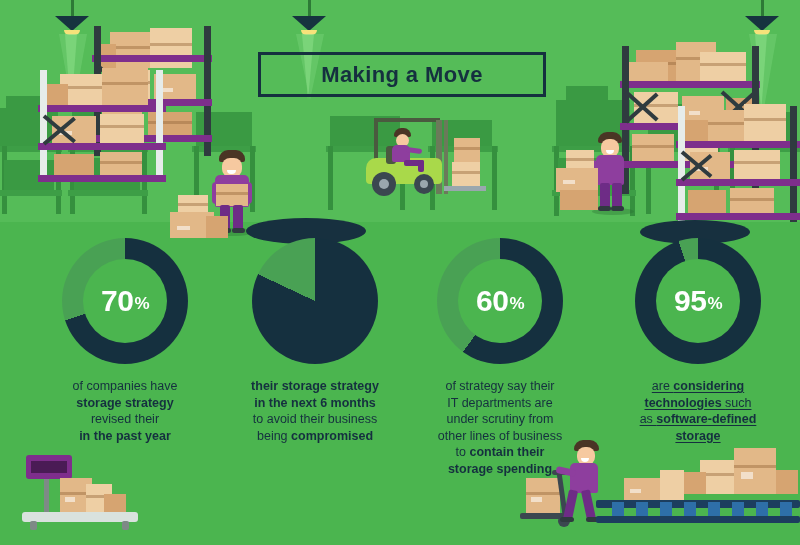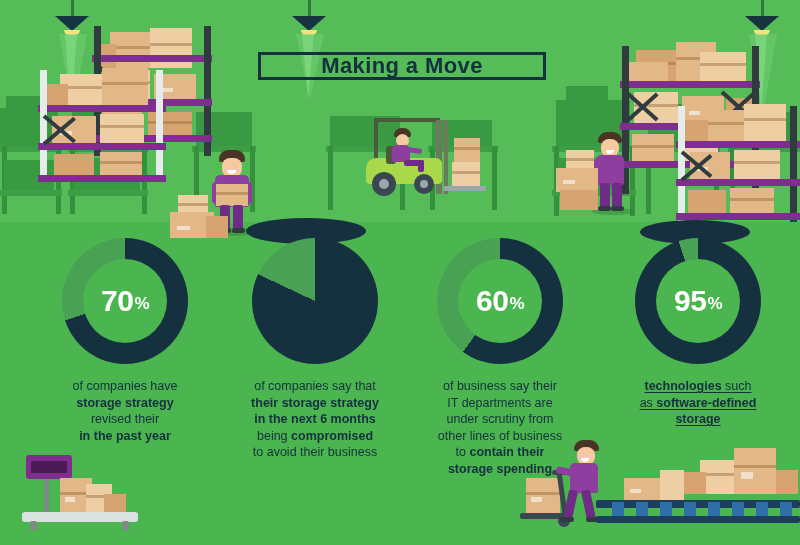--- a/index.html
+++ b/index.html
@@ -87,21 +87,21 @@
   
   .conv-base{position:absolute;background:#1C3E5E;border-radius:2px;}
   .conv-seg{position:absolute;background:#2E6FA8;}
 
   
   .ht-bar{position:absolute;background:#3B4750;}
   .ht-wheel{position:absolute;background:#3B4750;border-radius:50%;}
 
   
   #title-box{
-    position:absolute;left:258px;top:52px;width:288px;height:28px;
+    position:absolute;left:258px;top:52px;width:288px;height:45px;
     border:3px solid #15303F;
     box-sizing:border-box;
     display:flex;align-items:center;justify-content:center;
   }
   #title-box .title-text{
     color:#15303F;
     font-size:22px;
     font-weight:bold;
     letter-spacing:.4px;
   }
@@ -494,52 +494,52 @@
       <div><span>revised their</span></div>
       <div><span class="b">in the past year</span></div>
     </div>
   </div>
 
   <div class="stat" style="left:215px;top:238px;">
     <div class="donut-wrap">
       <div class="donut" style="background:conic-gradient(#15303F 0% 82%, #49A154 82% 100%);"></div>
     </div>
     <div class="caption">
-      <div><span>of companies say that</span></div>
       <div><span class="b">their storage strategy</span></div>
       <div><span class="b">in the next 6 months</span></div>
+      <div><span>to avoid their business</span></div>
       <div><span>being </span><span class="b">compromised</span></div>
-      <div><span>to avoid their business</span></div>
     </div>
   </div>
 
   <div class="stat" style="left:400px;top:238px;">
     <div class="donut-wrap">
       <div class="donut" style="background:conic-gradient(#15303F 0% 60%, #49A154 60% 100%);"></div>
       <div class="donut-hole">
         <span class="pct"><span>60</span><span class="sign">%</span></span>
       </div>
     </div>
     <div class="caption">
-      <div><span>of business say their</span></div>
+      <div><span>of strategy say their</span></div>
       <div><span>IT departments are</span></div>
       <div><span>under scrutiny from</span></div>
       <div><span>other lines of business</span></div>
       <div><span>to </span><span class="b">contain their</span></div>
       <div><span class="b">storage spending</span></div>
     </div>
   </div>
 
   <div class="stat" style="left:598px;top:238px;">
     <div class="donut-wrap">
       <div class="donut" style="background:conic-gradient(#15303F 0% 95%, #49A154 95% 100%);"></div>
       <div class="donut-hole">
         <span class="pct"><span>95</span><span class="sign">%</span></span>
       </div>
     </div>
     <div class="caption underlined">
+      <div><span class="ln">are </span><span class="ln b">considering</span></div>
       <div><span class="ln b">technologies </span><span class="ln">such</span></div>
       <div><span class="ln">as </span><span class="ln b">software-defined</span></div>
       <div><span class="ln b">storage</span></div>
     </div>
   </div>
 
 </div>
 
 </body></html>

